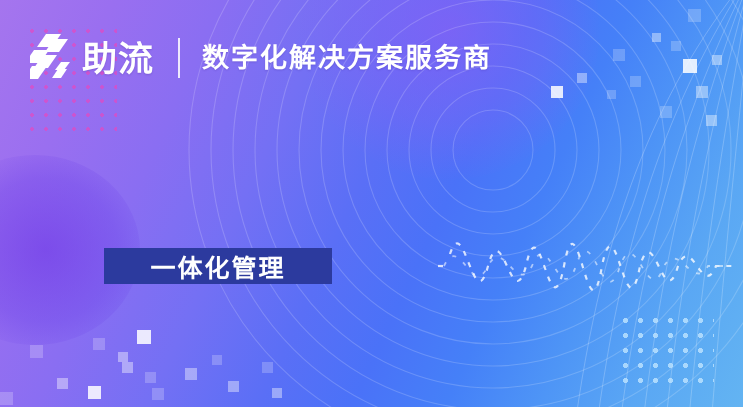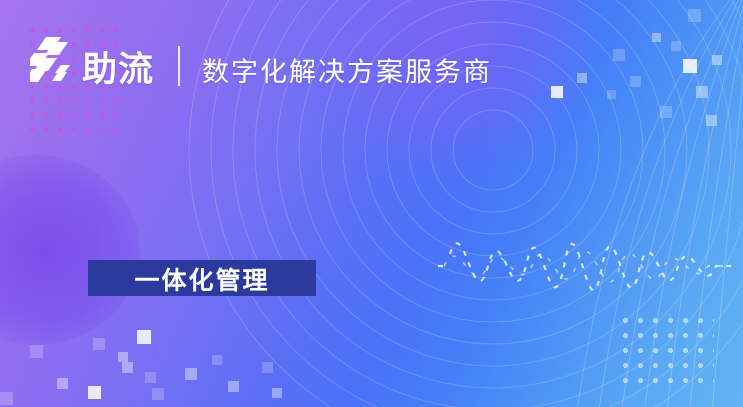--- a/index.html
+++ b/index.html
@@ -121,21 +121,21 @@
     height: 200px;
   }
   .wave svg { width: 100%; height: 100%; display: block; }
 
   
   .brand-row {
     position: absolute;
     left: 30px;
     top: 30px;
     display: flex;
-    align-items: flex-end;
+    align-items: center;
     height: 56px;
   }
   .logo-mark {
     width: 46px;
     height: 50px;
     flex: 0 0 auto;
     margin-right: 6px;
   }
   .logo-mark svg { width: 100%; height: 100%; display: block; }
   .logo-word {
@@ -150,21 +150,21 @@
   .brand-divider {
     width: 2px;
     height: 40px;
     background: rgba(255,255,255,0.85);
     margin: 0 22px 0 24px;
     flex: 0 0 auto;
   }
   .brand-tagline {
     color: #ffffff;
     font-size: 27px;
-    font-weight: 400;
+    font-weight: 700;
     letter-spacing: 2px;
     white-space: nowrap;
     line-height: 1;
     text-shadow: 0 1px 2px rgba(60,30,140,0.22);
   }
 
   
   .headline {
     position: absolute;
     left: 112px;
@@ -176,24 +176,24 @@
     font-weight: 700;
     letter-spacing: 2px;
     line-height: 62px;
     white-space: nowrap;
     text-shadow: 2px 3px 5px rgba(52,30,130,0.30);
   }
 
   
   .cta-row {
     position: absolute;
-    left: 88px;
+    left: 104px;
     top: 260px;
     display: flex;
-    align-items: flex-start;
+    align-items: flex-end;
     height: 24px;
   }
   .cta-primary {
     background: #2c3a9e;
     color: #ffffff;
     font-size: 25px;
     font-weight: 700;
     letter-spacing: 2px;
     display: flex;
     align-items: center;

